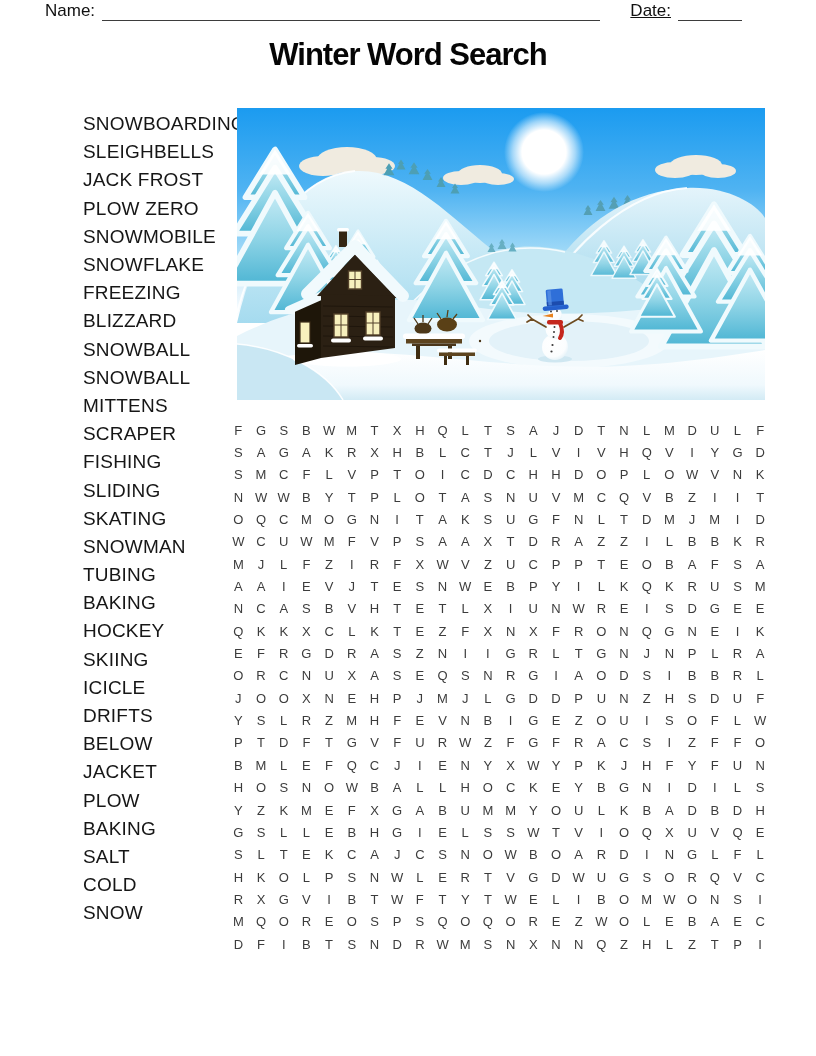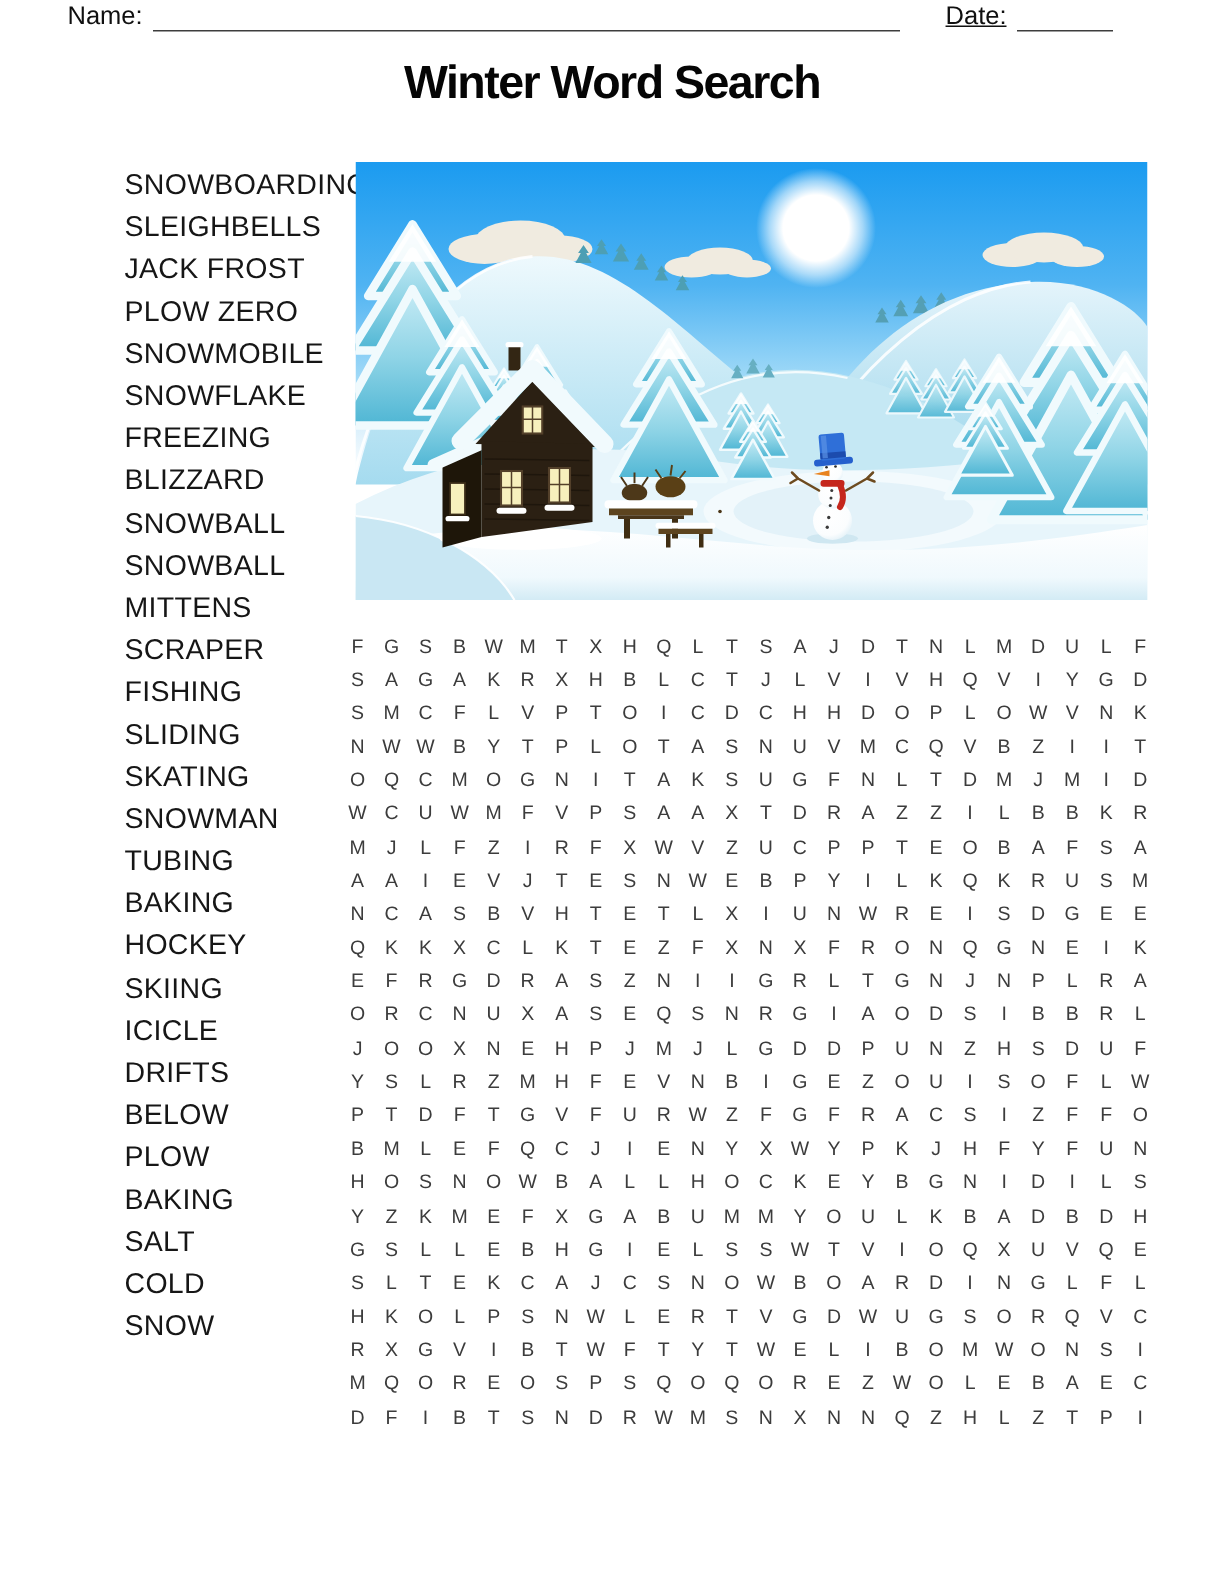--- a/index.html
+++ b/index.html
@@ -59,20 +59,21 @@
     <div class="word">SLIDING</div>
     <div class="word">SKATING</div>
     <div class="word">SNOWMAN</div>
     <div class="word">TUBING</div>
     <div class="word">BAKING</div>
     <div class="word">HOCKEY</div>
     <div class="word">SKIING</div>
     <div class="word">ICICLE</div>
     <div class="word">DRIFTS</div>
     <div class="word">BELOW</div>
+    <div class="word">JACKET</div>
     <div class="word">PLOW</div>
     <div class="word">BAKING</div>
     <div class="word">SALT</div>
     <div class="word">COLD</div>
     <div class="word">SNOW</div>
   </div>
 
 <svg id="scene" viewBox="0 0 528 292" preserveAspectRatio="none" xmlns="http://www.w3.org/2000/svg">
   <defs>
     <linearGradient id="sky" x1="0" y1="0" x2="0" y2="1">

